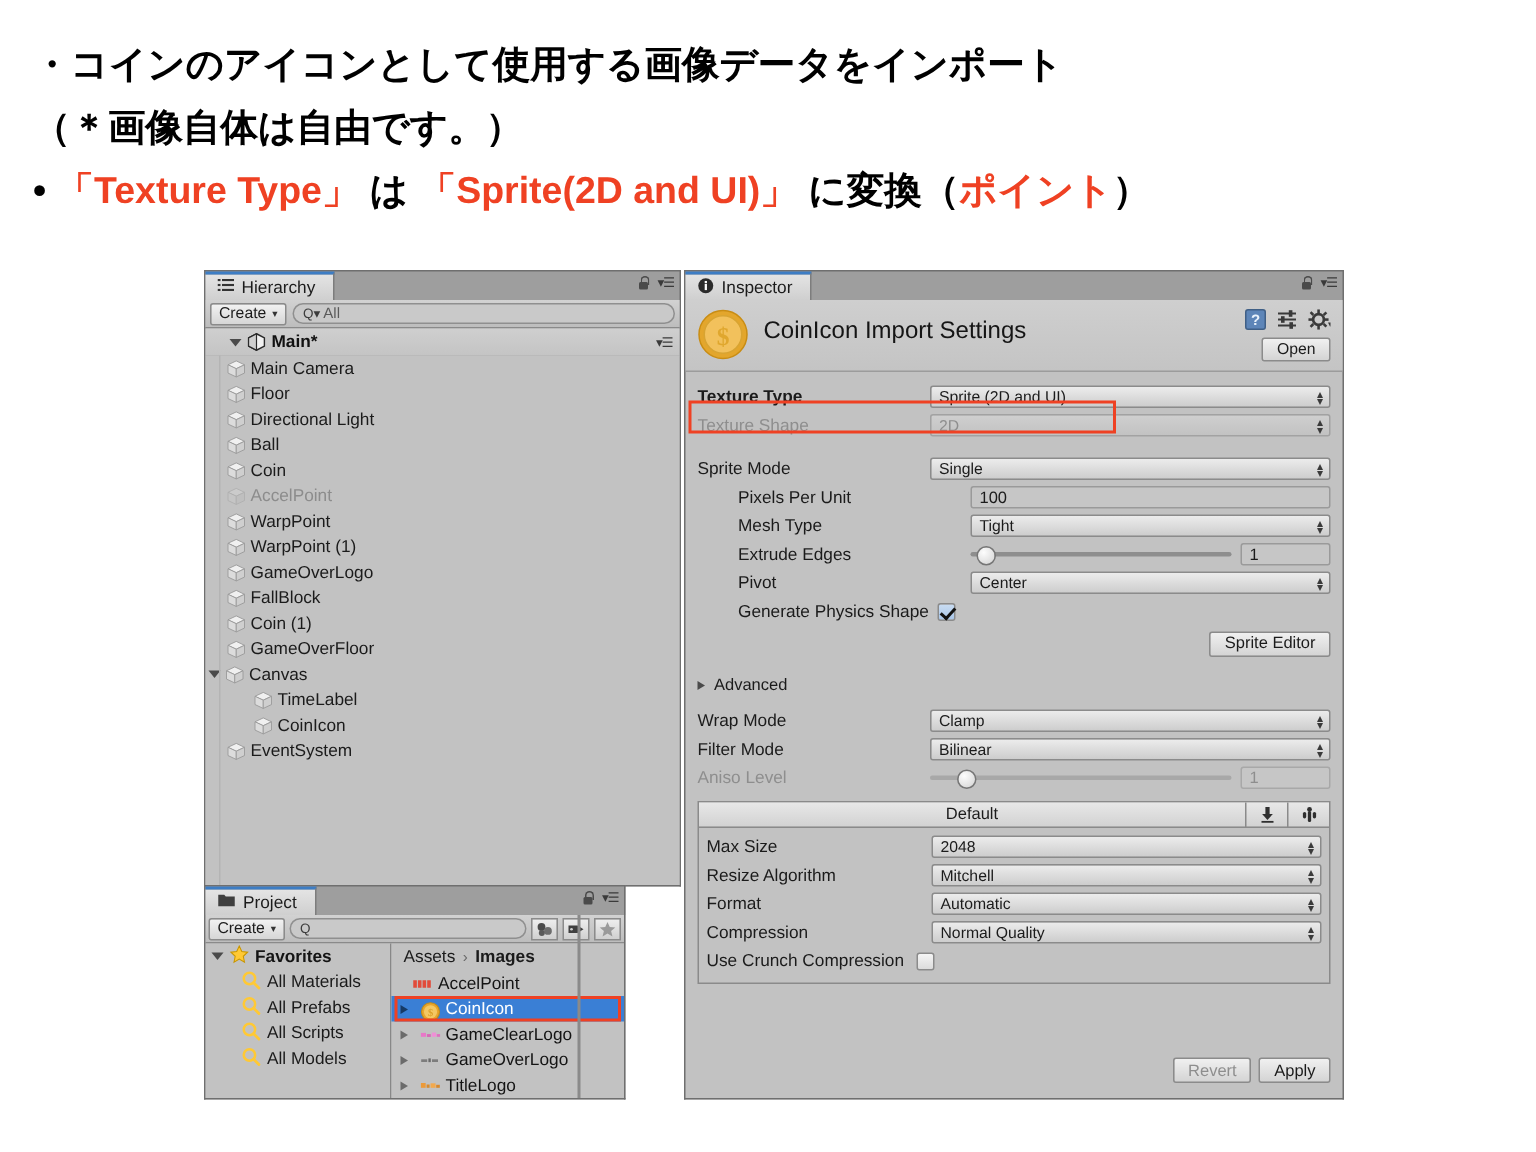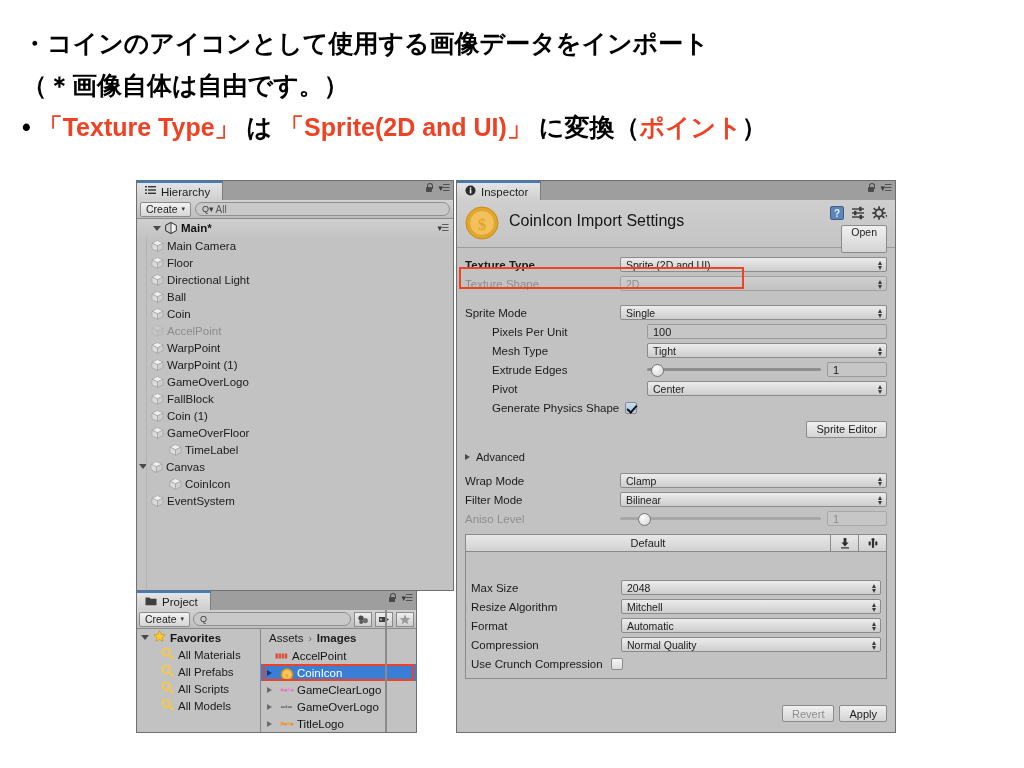--- a/index.html
+++ b/index.html
@@ -74,23 +74,23 @@
   .p-divider{position:absolute;left:248px;top:0;bottom:0;width:2px;background:#8a8a8a;}
 
   
   .inspector{position:absolute;left:320px;top:0;width:440px;height:552px;}
   .i-body{height:533px;background:#c2c2c2;border:1px solid #6f6f6f;border-top:none;box-sizing:border-box;position:relative;padding:0;}
   .i-header{height:48px;display:flex;align-items:flex-start;padding:5px 6px 0 8px;position:relative;
     background:linear-gradient(#cfcfcf,#c4c4c4);border-bottom:1px solid #9c9c9c;box-sizing:border-box;}
   .coin-big{width:34px;height:34px;flex:0 0 34px;margin-top:1px;}
   .i-title{font-size:16px;color:#151515;margin-left:10px;margin-top:7px;}
   .i-head-icons{position:absolute;right:8px;top:6px;display:flex;align-items:center;gap:7px;}
-  .btn-open{position:absolute;right:8px;top:25px;height:28px;padding:0 9px;font-size:10.5px;
+  .btn-open{position:absolute;right:8px;top:25px;height:16px;padding:0 9px;font-size:10.5px;
     background:linear-gradient(#f0f0f0,#d4d4d4);border:1px solid #8b8b8b;border-radius:2px;
-    display:flex;color:#1b1b1b;box-sizing:border-box;}
+    display:flex;align-items:center;color:#1b1b1b;box-sizing:border-box;}
 
   .i-content{position:absolute;left:0;right:0;top:49px;bottom:0;padding:0 8px;box-sizing:border-box;}
   .row{height:19px;display:flex;align-items:center;position:relative;}
   .rlabel{font-size:11.5px;color:#1b1b1b;width:155px;flex:0 0 155px;}
   .rlabel.ind{padding-left:27px;width:155px;}
   .rlabel.dim{color:#8e8e8e;}
   .field{flex:1;height:15px;box-sizing:border-box;display:flex;align-items:center;position:relative;}
   .dropdown{width:100%;height:15px;background:linear-gradient(#ececec,#cdcdcd);border:1px solid #8b8b8b;
     border-radius:2px;font-size:10.5px;color:#1b1b1b;padding-left:5px;display:flex;align-items:center;box-sizing:border-box;position:relative;}
   .dropdown.dim{background:linear-gradient(#cfcfcf,#c2c2c2);color:#8e8e8e;border-color:#a2a2a2;}
@@ -113,21 +113,21 @@
   .btn-std{height:17px;padding:0 9px;font-size:11px;background:linear-gradient(#f0f0f0,#d4d4d4);
     border:1px solid #8b8b8b;border-radius:2px;display:inline-flex;align-items:center;color:#1b1b1b;box-sizing:border-box;}
   .btn-std.dim{color:#8e8e8e;}
   .foldout{height:19px;display:flex;align-items:center;gap:6px;font-size:11px;color:#1b1b1b;}
 
   .platbox{border:1px solid #8a8a8a;background:#c2c2c2;margin-top:6px;box-sizing:border-box;}
   .plat-tabs{height:17px;background:linear-gradient(#e8e8e8,#d2d2d2);border-bottom:1px solid #8a8a8a;
     display:flex;align-items:center;position:relative;box-sizing:border-box;}
   .plat-name{flex:1;text-align:center;font-size:11px;color:#1b1b1b;}
   .plat-btn{width:28px;height:17px;border-left:1px solid #8a8a8a;display:flex;align-items:center;justify-content:center;box-sizing:border-box;}
-  .plat-rows{padding:3px 5px 5px 5px;margin-top:23px;}
+  .plat-rows{padding:3px 5px 5px 5px;}
   .plat-rows .rlabel{width:150px;flex:0 0 150px;}
   .bottom-btns{position:absolute;right:8px;bottom:10px;display:flex;gap:5px;}
 
   .red-box{position:absolute;border:2px solid #ef4123;box-sizing:border-box;pointer-events:none;}
 </style>
 </head>
 <body>
 
 <div class="slide-text">
   <div class="slide-line" id="line1"><span>・コインのアイコンとして使用する画像データをインポート</span></div>
@@ -283,38 +283,38 @@
           <div class="h-item">
             <span style="display:inline-block;width:14px"></span>
             <span class="cube"><svg width="13" height="12" viewBox="0 0 13 12">
                 <polygon points="6.5,0.6 12,3.2 6.5,5.8 1,3.2" fill="#f0f0f0" stroke="#9a9a9a" stroke-width="0.6"></polygon>
                 <polygon points="1,3.2 6.5,5.8 6.5,11.3 1,8.7" fill="#dcdcdc" stroke="#9a9a9a" stroke-width="0.6"></polygon>
                 <polygon points="12,3.2 6.5,5.8 6.5,11.3 12,8.7" fill="#cfcfcf" stroke="#9a9a9a" stroke-width="0.6"></polygon>
               </svg></span>
             <span class="lbl">GameOverFloor</span>
           </div>
           <div class="h-item">
-            <span style="display:inline-block;width:32px"></span>
-            <span class="cube"><svg width="13" height="12" viewBox="0 0 13 12">
-                <polygon points="6.5,0.6 12,3.2 6.5,5.8 1,3.2" fill="#f0f0f0" stroke="#9a9a9a" stroke-width="0.6"></polygon>
-                <polygon points="1,3.2 6.5,5.8 6.5,11.3 1,8.7" fill="#dcdcdc" stroke="#9a9a9a" stroke-width="0.6"></polygon>
-                <polygon points="12,3.2 6.5,5.8 6.5,11.3 12,8.7" fill="#cfcfcf" stroke="#9a9a9a" stroke-width="0.6"></polygon>
-              </svg></span>
-            <span class="lbl">TimeLabel</span>
-          </div>
-          <div class="h-item">
             <span style="display:inline-block;width:2px"></span>
             <span class="tri down"></span>
             <span style="display:inline-block;width:3px"></span>
             <span class="cube"><svg width="13" height="12" viewBox="0 0 13 12">
                 <polygon points="6.5,0.6 12,3.2 6.5,5.8 1,3.2" fill="#f0f0f0" stroke="#9a9a9a" stroke-width="0.6"></polygon>
                 <polygon points="1,3.2 6.5,5.8 6.5,11.3 1,8.7" fill="#dcdcdc" stroke="#9a9a9a" stroke-width="0.6"></polygon>
                 <polygon points="12,3.2 6.5,5.8 6.5,11.3 12,8.7" fill="#cfcfcf" stroke="#9a9a9a" stroke-width="0.6"></polygon>
               </svg></span>
             <span class="lbl">Canvas</span>
+          </div>
+          <div class="h-item">
+            <span style="display:inline-block;width:32px"></span>
+            <span class="cube"><svg width="13" height="12" viewBox="0 0 13 12">
+                <polygon points="6.5,0.6 12,3.2 6.5,5.8 1,3.2" fill="#f0f0f0" stroke="#9a9a9a" stroke-width="0.6"></polygon>
+                <polygon points="1,3.2 6.5,5.8 6.5,11.3 1,8.7" fill="#dcdcdc" stroke="#9a9a9a" stroke-width="0.6"></polygon>
+                <polygon points="12,3.2 6.5,5.8 6.5,11.3 12,8.7" fill="#cfcfcf" stroke="#9a9a9a" stroke-width="0.6"></polygon>
+              </svg></span>
+            <span class="lbl">TimeLabel</span>
           </div>
           <div class="h-item">
             <span style="display:inline-block;width:32px"></span>
             <span class="cube"><svg width="13" height="12" viewBox="0 0 13 12">
                 <polygon points="6.5,0.6 12,3.2 6.5,5.8 1,3.2" fill="#f0f0f0" stroke="#9a9a9a" stroke-width="0.6"></polygon>
                 <polygon points="1,3.2 6.5,5.8 6.5,11.3 1,8.7" fill="#dcdcdc" stroke="#9a9a9a" stroke-width="0.6"></polygon>
                 <polygon points="12,3.2 6.5,5.8 6.5,11.3 12,8.7" fill="#cfcfcf" stroke="#9a9a9a" stroke-width="0.6"></polygon>
               </svg></span>
             <span class="lbl">CoinIcon</span>
           </div>

